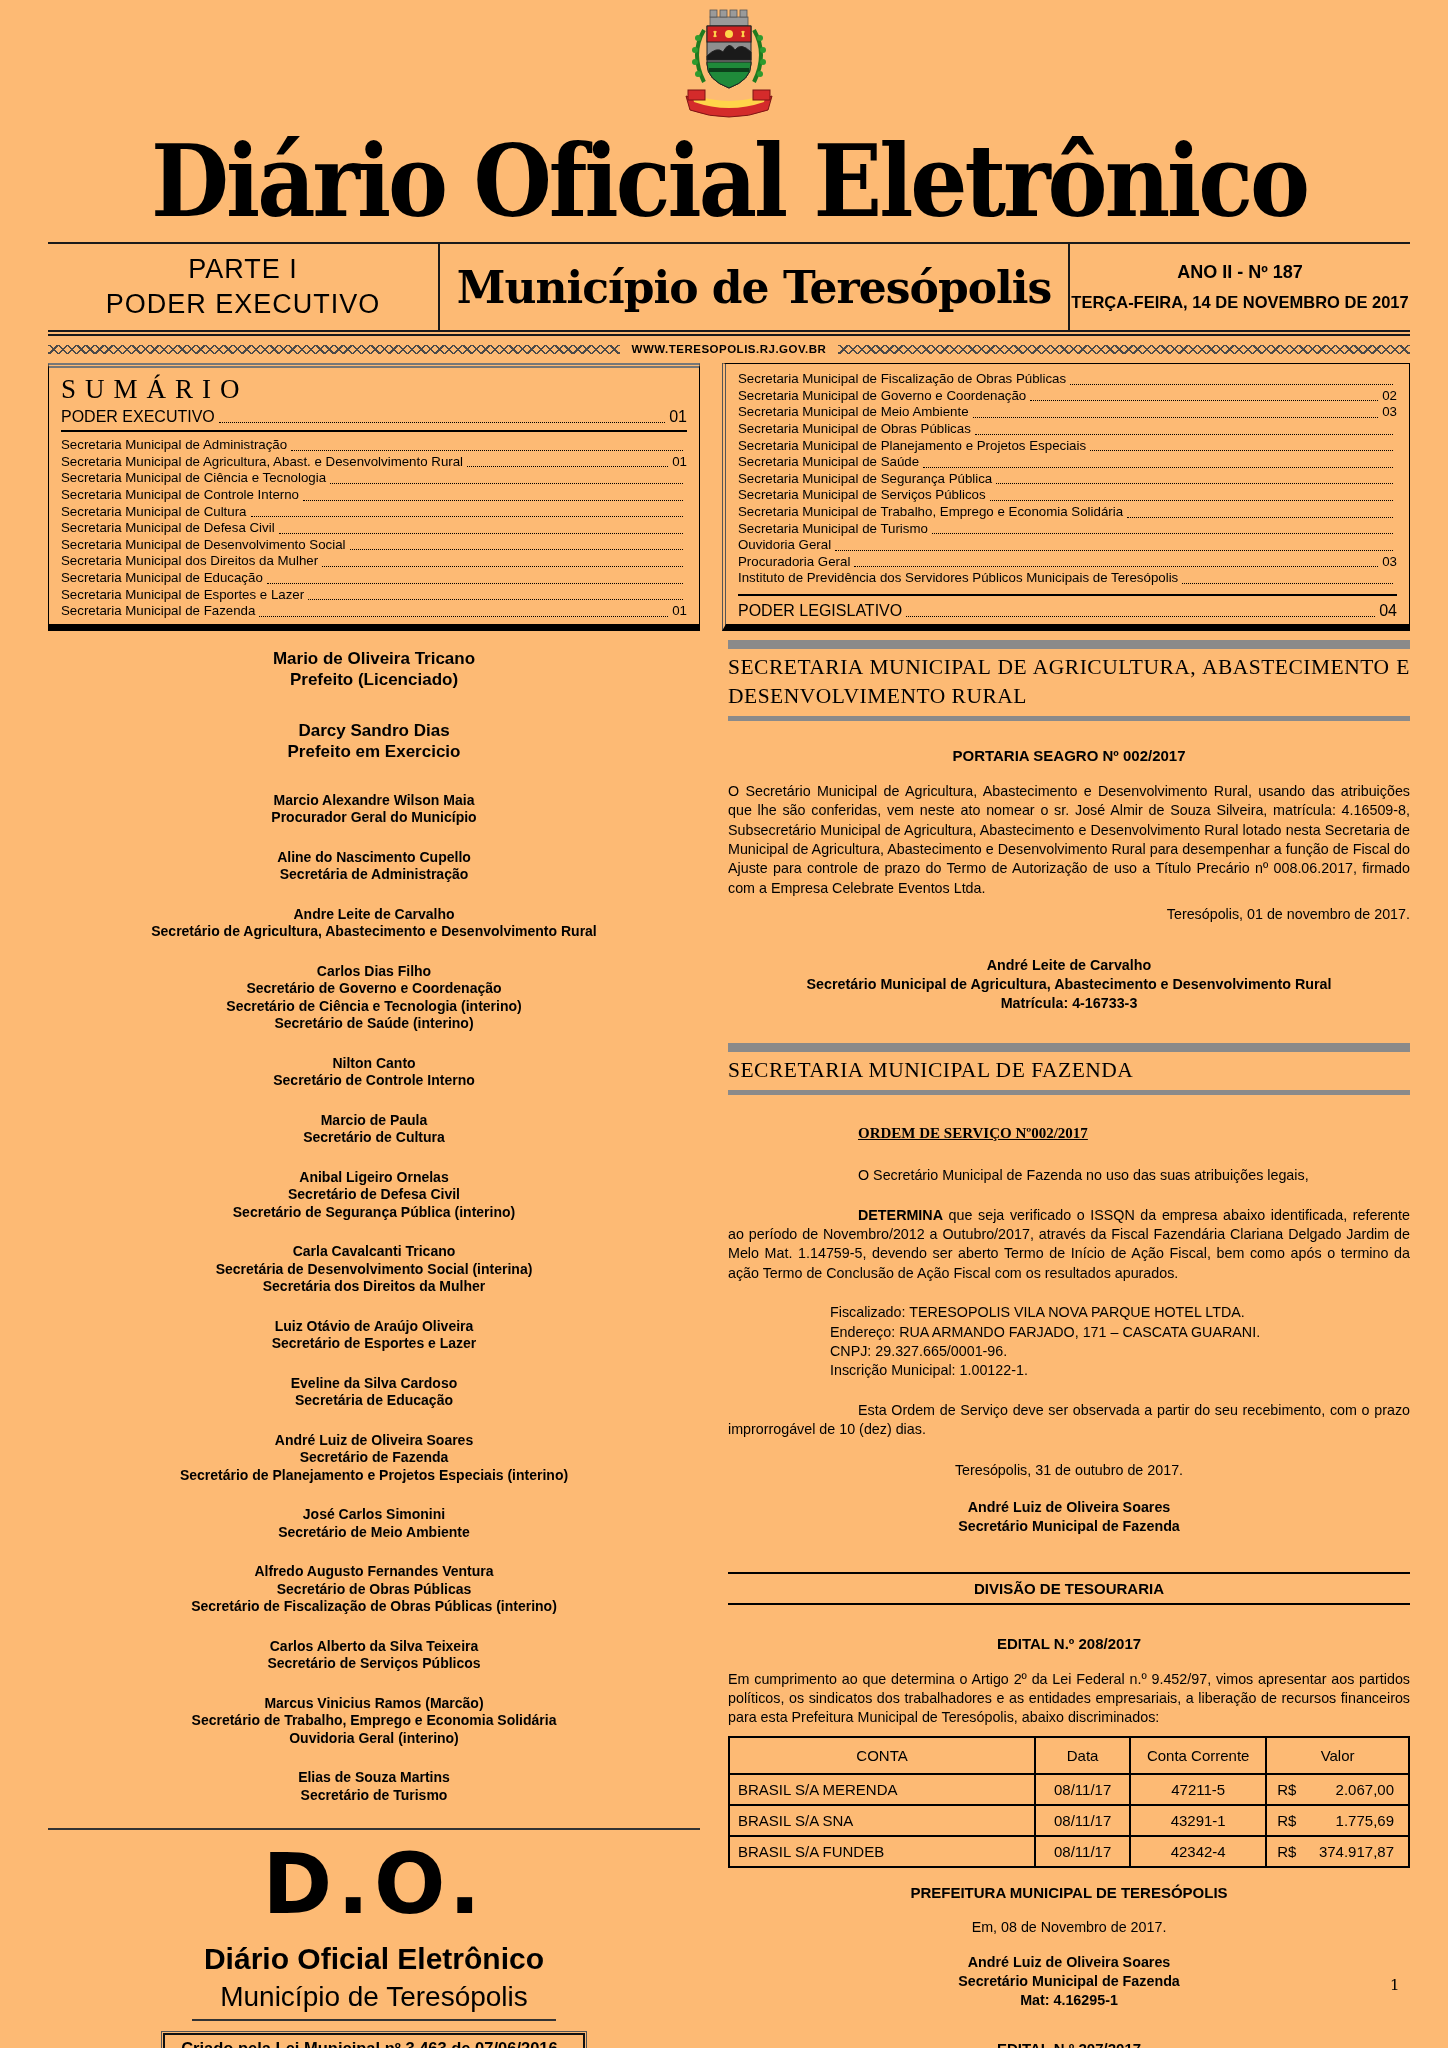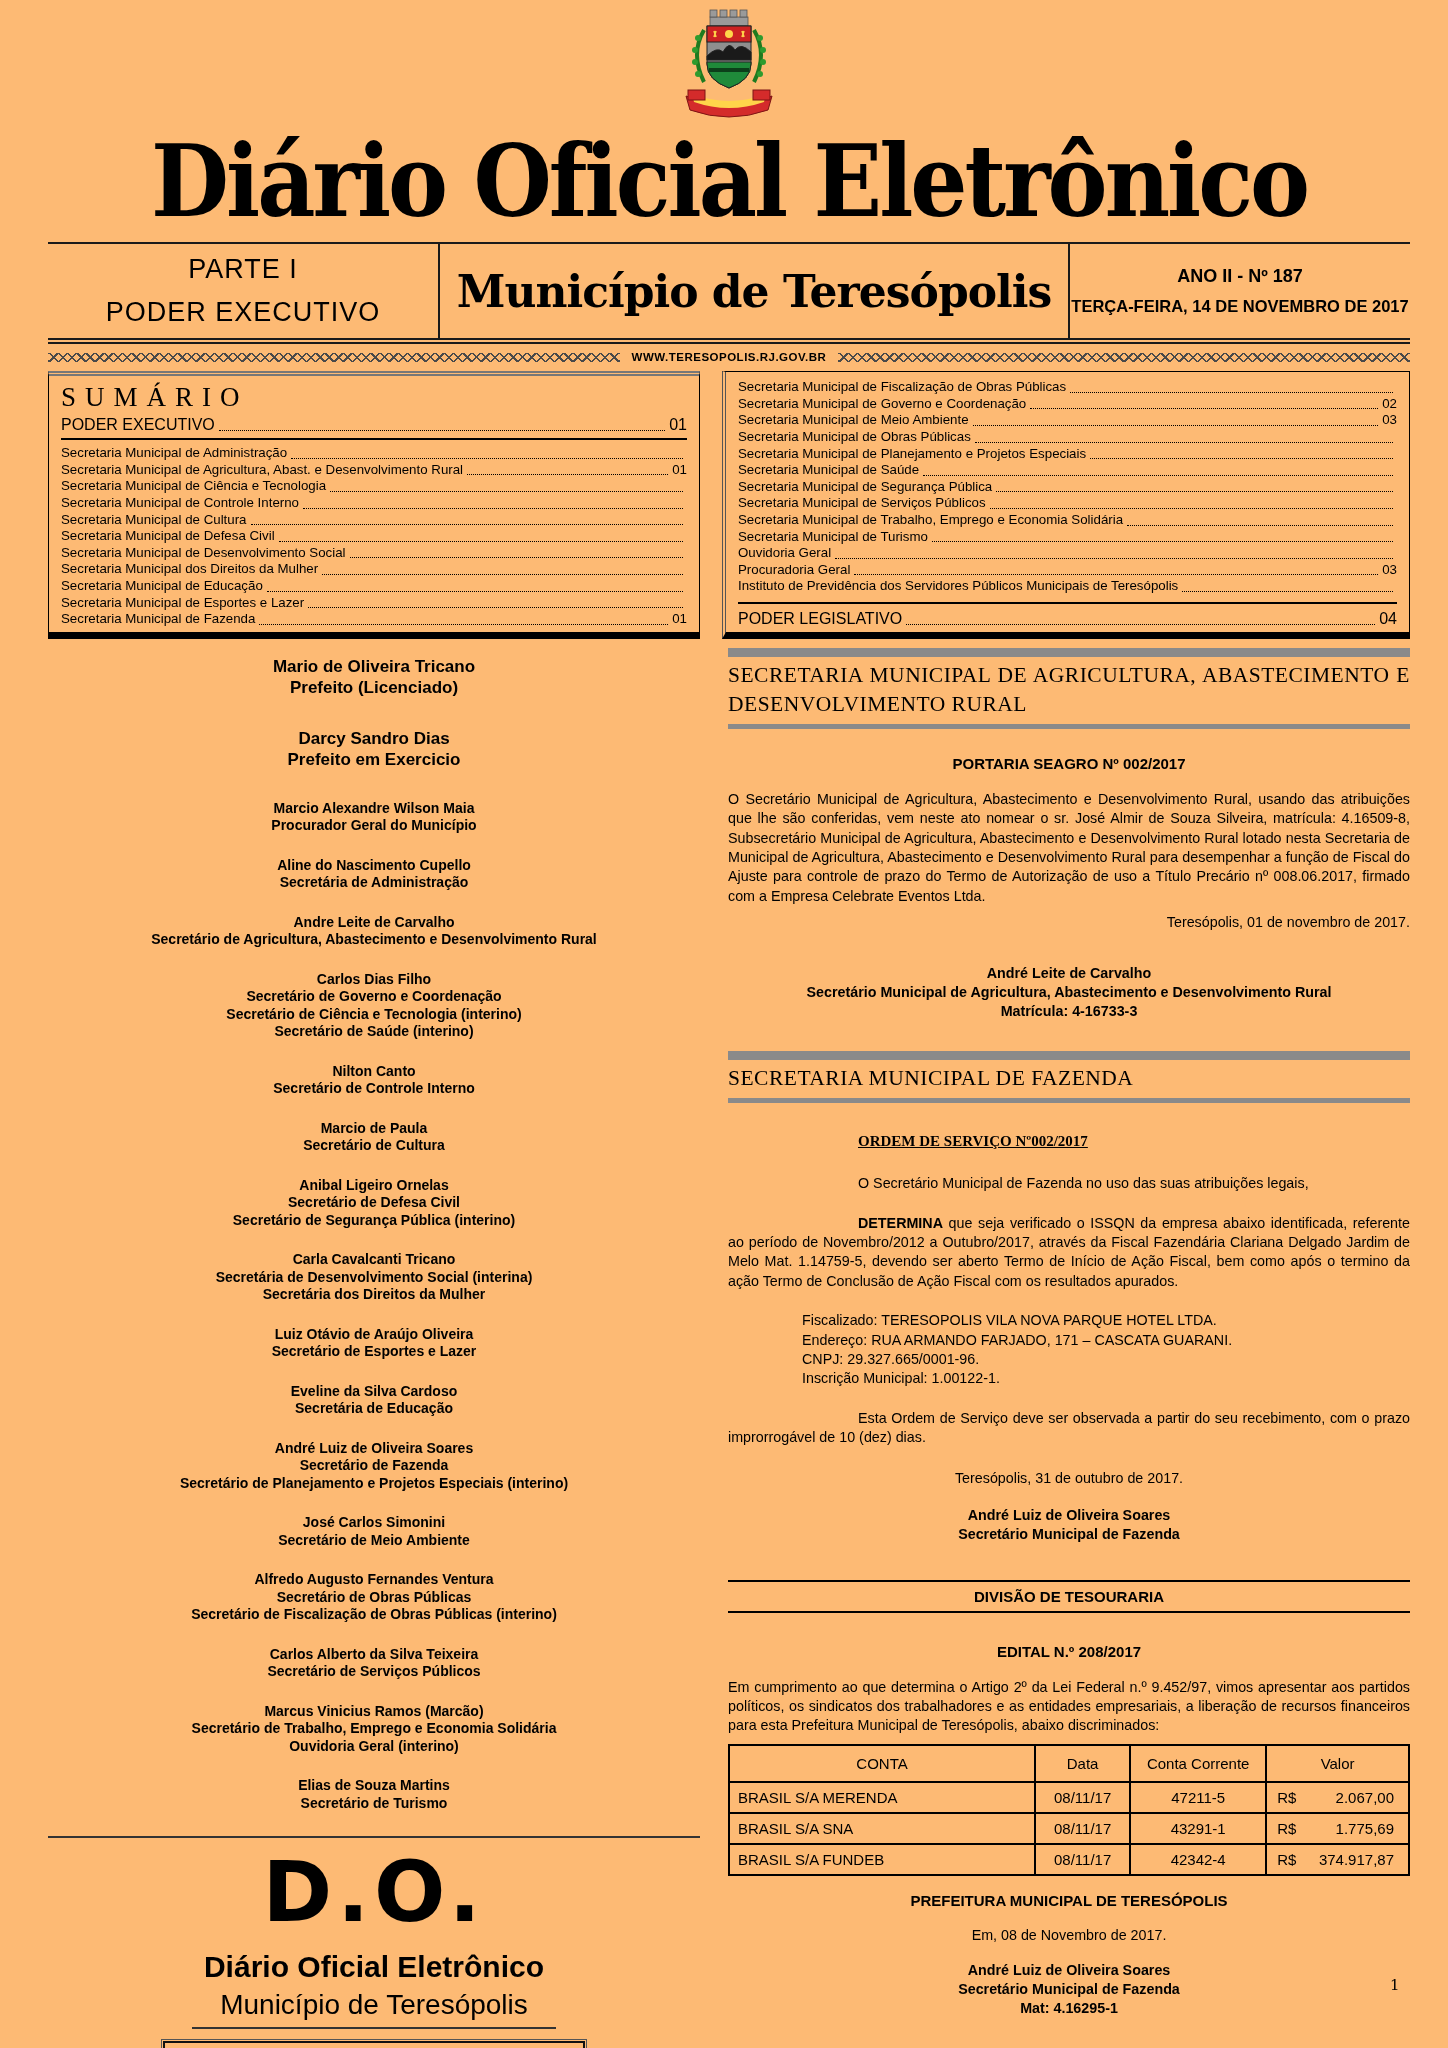--- a/index.html
+++ b/index.html
@@ -17,21 +17,21 @@
     font-size:90px; letter-spacing:-3px; text-align:center;
     transform:scaleY(1.1); transform-origin:top; margin-top:-6px; white-space:nowrap;
   }
   .band {
     display:flex; align-items:stretch; margin-top:14px;
     border-top:2px solid #1a1a1a; border-bottom:6px double #1a1a1a;
   }
   .band-left {
     width:392px; border-right:2px solid #1a1a1a; display:flex; flex-direction:column;
     align-items:center; justify-content:center; font-size:27px; line-height:1.3;
-    letter-spacing:1px; padding:8px 0;gap:8px;
+    letter-spacing:1px; padding:8px 0;
   }
   .band-center {
     flex:1; border-right:2px solid #1a1a1a; display:flex; align-items:center; justify-content:center;
     font-family:"DejaVu Serif", serif; font-weight:700; font-size:44px; letter-spacing:-1px;
   }
   .band-right {
     width:340px; display:flex; flex-direction:column; align-items:center; justify-content:center;
     gap:10px; font-weight:700; padding:6px 4px;
   }
   .band-right .ano { font-size:18px; }
@@ -87,21 +87,21 @@
     font-family:"Liberation Serif", serif; font-size:21.5px; line-height:29px;
     text-align:justify; padding:4px 0 5px; letter-spacing:.5px;
   }
   .center-bold { text-align:center; font-weight:700; font-size:15px; }
   .body-just { font-size:14.3px; line-height:19.4px; text-align:justify; }
   .indent { text-indent:130px; }
   .right-align { text-align:right; font-size:14.3px; }
   .center-reg { text-align:center; font-size:14.3px; }
   .sig-lines { text-align:center; font-weight:700; font-size:14.3px; line-height:19px; }
   .ordem-title { font-weight:700; font-size:15px; text-decoration:underline; margin-left:130px;font-family:Liberation Serif, serif; }
-  .fisc-block { margin-left:74px; font-size:14.3px; line-height:19.4px; }
+  .fisc-block { margin-left:102px; font-size:14.3px; line-height:19.4px; }
   .tesouraria { border-top:2px solid #000; border-bottom:2px solid #000; padding:6px 0; margin-top:36px; }
   table.edital { width:100%; border-collapse:collapse; border:2px solid #000; font-size:15px; margin-top:8px; }
   table.edital th, table.edital td { border:2px solid #000; padding:6px 8px; }
   table.edital th { font-weight:400; text-align:center; padding:9px 8px; }
   td.c { text-align:center; }
   .valor-flex { display:flex; justify-content:space-between; padding:0 6px 0 2px; }
   .page-number { position:absolute; left:1390px; top:1976px; font-family:"DejaVu Serif", serif; font-size:15px; }
   .mt8{margin-top:8px}.mt16{margin-top:16px}.mt18{margin-top:18px}.mt20{margin-top:20px}
   .mt22{margin-top:22px}.mt24{margin-top:24px}.mt26{margin-top:26px}.mt30{margin-top:30px}.mt34{margin-top:34px}
 </style>

